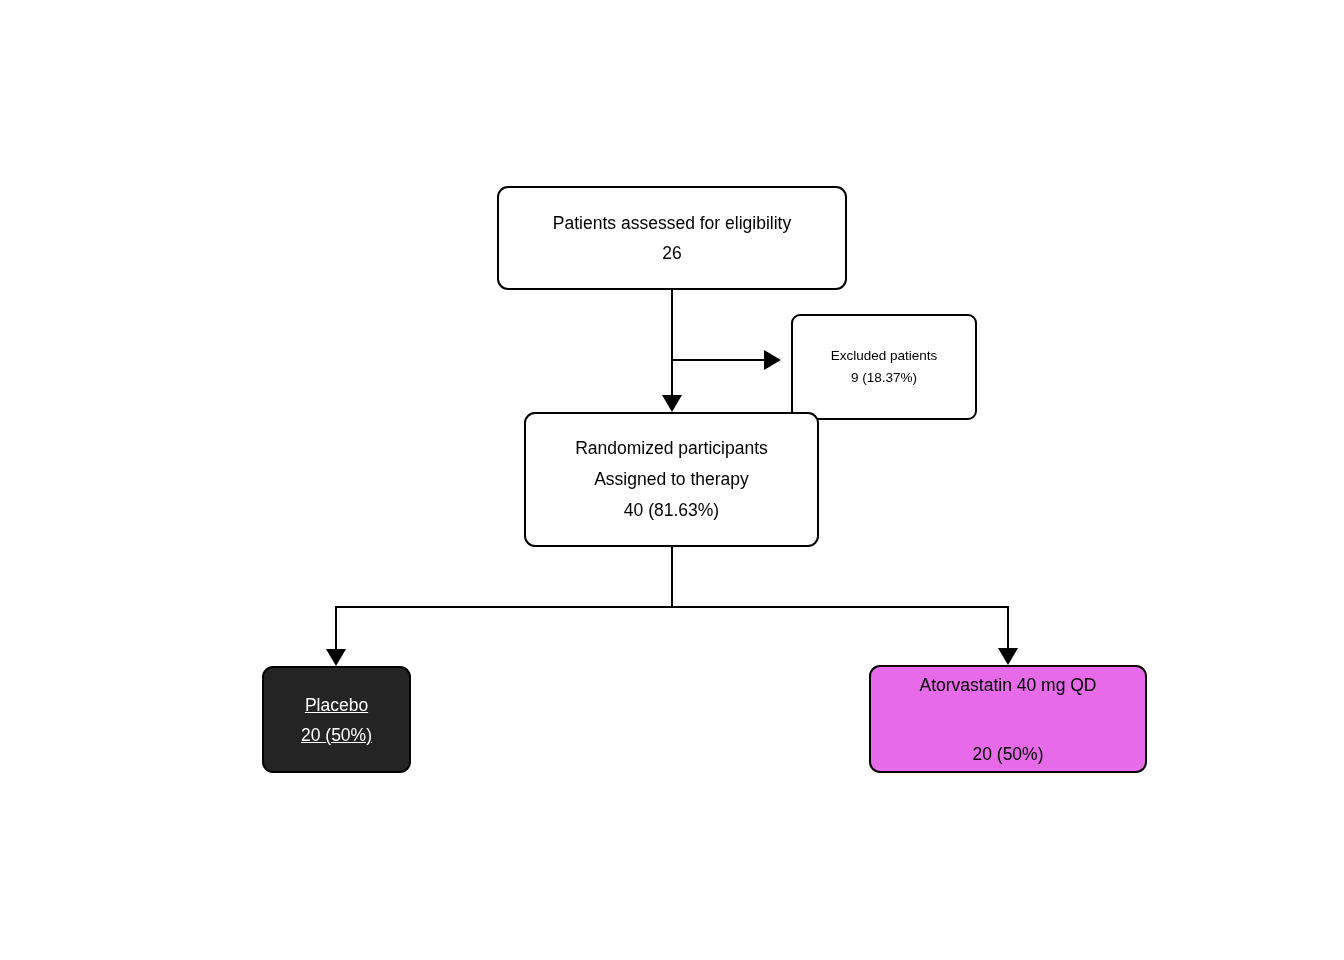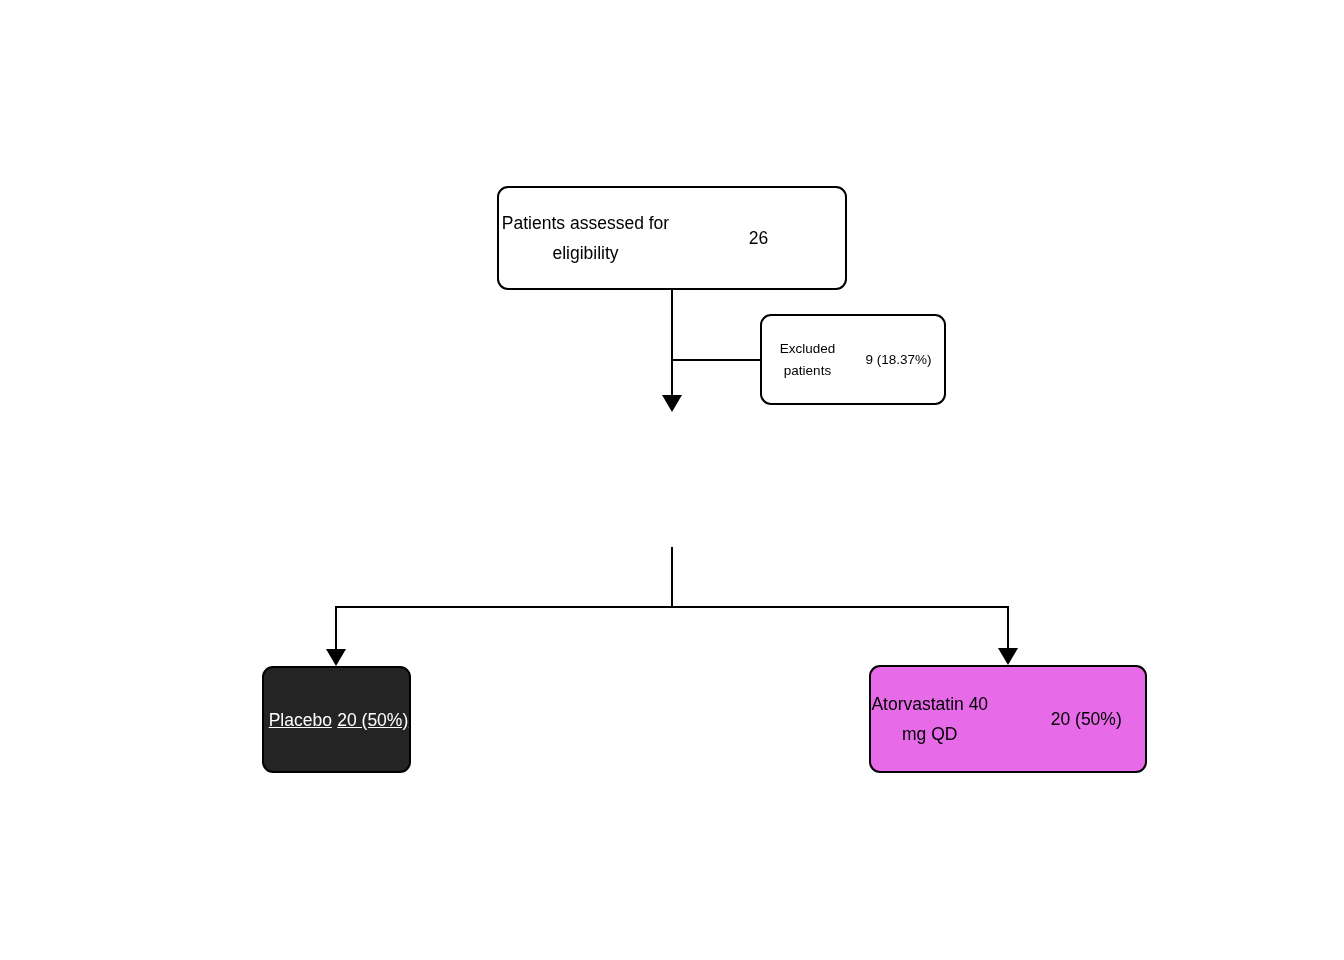--- a/index.html
+++ b/index.html
@@ -15,21 +15,21 @@
     font-family: "Liberation Sans", sans-serif;
     overflow: hidden;
   }
   .node {
     position: absolute;
     box-sizing: border-box;
     background: #ffffff;
     border: 2px solid #000000;
     border-radius: 11px;
     display: flex;
-    flex-direction: row;
+    flex-direction: column;
     justify-content: center;
     align-items: center;
     text-align: center;
     color: #000000;
     font-size: 17.5px;
     line-height: 30px;
   }
   .node.small {
     font-size: 13.5px;
     line-height: 22px;
@@ -79,25 +79,30 @@
   <div class="arrow-down" style="left:326px; top:649px;"></div>
 
   <div class="line" style="left:1007px; top:606px; width:2px; height:43px;"></div>
   <div class="arrow-down" style="left:998px; top:648px;"></div>
 
   <div class="node" style="left:497px; top:186px; width:350px; height:104px;">
     <div class="nline">Patients assessed for eligibility</div>
     <div class="nline">26</div>
   </div>
 
-  <div class="node small" style="left:760px; top:314px; width:186px; height:91px;">
+  <div class="node small" style="left:791px; top:314px; width:186px; height:106px;border-radius:9px;">
     <div class="nline">Excluded patients</div>
     <div class="nline">9 (18.37%)</div>
   </div>
 
+  <div class="node tall" style="left:524px; top:412px; width:295px; height:135px;">
+    <div class="nline">Randomized participants</div>
+    <div class="nline">Assigned to therapy</div>
+    <div class="nline">40 (81.63%)</div>
+  </div>
 
   <div class="node" style="left: 262px; top: 666px; width: 149px; height: 107px; background-color: rgb(36, 36, 36); color: rgb(255, 255, 255); text-decoration: underline;">
     <div class="nline">Placebo</div>
     <div class="nline">20 (50%)</div>
   </div>
 
   <div class="node" style="left: 869px; top: 665px; width: 278px; height: 108px; background-color: rgb(231, 107, 232); color: rgb(0, 0, 0); gap: 39px;">
     <div class="nline">Atorvastatin 40 mg QD</div>
     <div class="nline">20 (50%)</div>
   </div>

